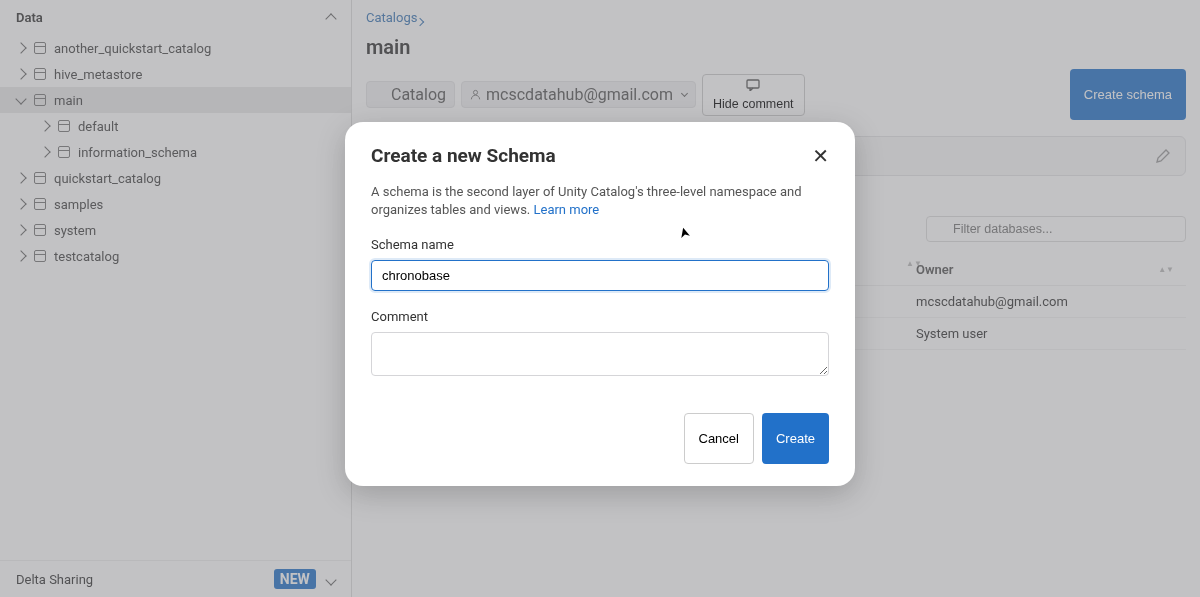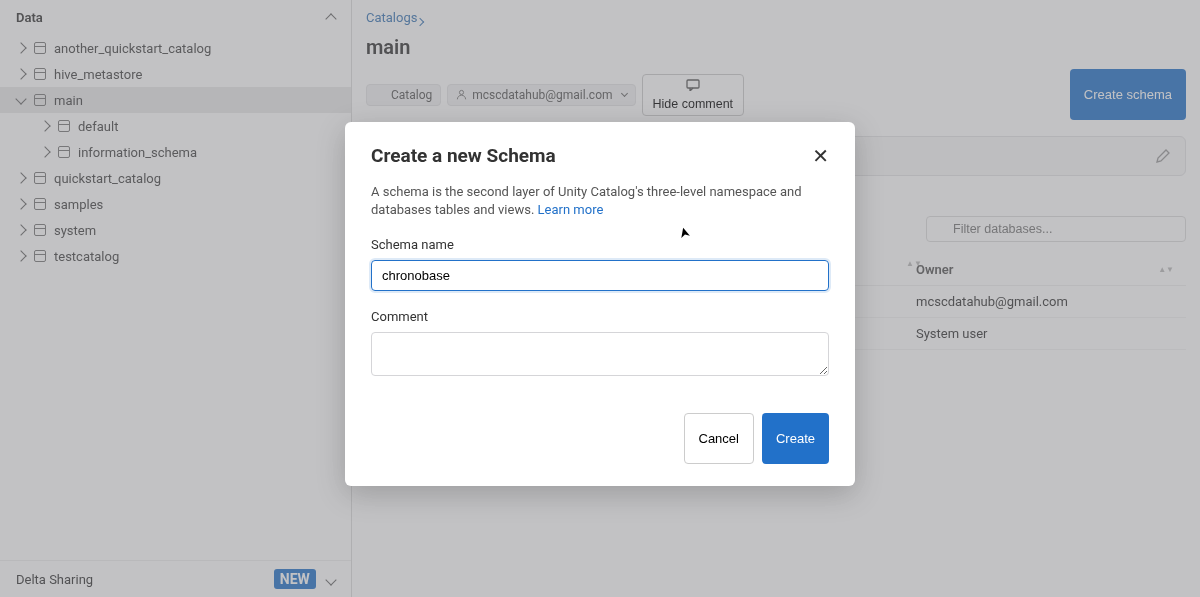--- a/index.html
+++ b/index.html
@@ -17,40 +17,40 @@
   .tree-row .tw { width: 10px; display: flex; align-items: center; justify-content: center; }
   .tree-row .dbico { width: 12px; height: 12px; border: 1.3px solid #777; border-radius: 2px; position: relative; }
   .tree-row .dbico::before { content:""; position:absolute; top:3px; left:-1px; right:-1px; border-top:1.3px solid #777; }
   .indent-1 { padding-left: 40px; }
   .delta-row { display: flex; align-items: center; justify-content: space-between; padding: 10px 16px; border-top: 1px solid #eee; }
   .badge-new { background: #2271c9; color: #fff; font-size: 14px; font-weight: 700; padding: 2px 6px; border-radius: 3px; margin-right: 8px;}
   .main { flex: 1; display: flex; flex-direction: column; padding: 10px 14px 0 14px; }
   .crumbs { color: #3a76b5; font-size: 13px; padding-bottom: 6px; display:flex; align-items:flex-end; }
   .page-title { font-size: 20px; font-weight: 600; padding: 4px 0 10px 0; }
   .toolbar { display: flex; align-items: center; gap: 6px; }
-  .pill { display: inline-flex; align-items: center; gap: 5px; background: #f1f1f2; border: 1px solid #e3e3e5; border-radius: 4px; padding: 3px 8px; font-size: 12px; color: #555; }
+  .pill { display: inline-flex; align-items: center; gap: 5px; background: #f1f1f2; border: 1px solid #e3e3e5; border-radius: 4px; padding: 3px 8px; font-size: 16px; color: #555; }
   .pill .ic { width:11px; height:11px; }
   .btn-outline { background:#fff; border:1px solid #ccc; border-radius:4px; padding:4px 10px; font-size:12.5px; display:inline-flex; align-items:center; gap:6px; cursor:pointer;flex-direction:column; }
   .spacer { flex:1; }
   .btn-primary { background:#2271c9; color:#fff; border:none; border-radius:4px; padding:18px 14px; font-size:13px; cursor:pointer;}
   .comment-box { margin-top: 16px; border:1px solid #e3e3e5; border-radius:6px; background:#f7f7f8; padding:10px 14px; display:flex; align-items:center; gap:12px; }
   .pencil { width:16px; height:16px; color:#888; }
   .filter-row { margin-top: 40px; display:flex; justify-content:flex-end; }
   .filter-inp { width:260px; border:1px solid #ddd; border-radius:4px; padding:5px 8px 5px 26px; font-size:12.5px; background:#fff; position:relative;}
   .filter-wrap { position:relative; }
   .filter-wrap .mag { position:absolute; left:7px; top:6px; width:12px; height:12px; color:#999;}
   .thead { display:flex; margin-top:12px; border-bottom:1px solid #eee; padding:8px 0; font-weight:600; color:#555;}
   .col-owner { width:270px; display:flex; justify-content:space-between; align-items:center; padding-right:12px;}
   .col-left { flex:1;}
   .sorter { display:flex; flex-direction:column; line-height:4px; color:#bbb; font-size:8px;}
   .trow { display:flex; padding:8px 0; border-bottom:1px solid #f3f3f3;}
   .trow .col-owner { font-weight:400; }
   
   .overlay { position:fixed; inset:0; background:rgba(120,120,125,0.45); display:flex; align-items:flex-start; justify-content:center; padding-top:122px;}
-  .modal { width:510px; background:#fff; border-radius:6px; box-shadow:0 8px 30px rgba(0,0,0,0.2); padding:22px 26px; }
+  .modal { width:510px; background:#fff; border-radius:18px; box-shadow:0 8px 30px rgba(0,0,0,0.2); padding:22px 26px; }
   .modal-head { display:flex; justify-content:space-between; align-items:center; }
   .modal-title { font-size:19px; font-weight:700; }
   .close-x { font-size:20px; cursor:pointer; color:#333; line-height:1; background:none; border:none;}
   .modal-desc { font-size:13px; color:#555; margin-top:16px; line-height:1.4;}
   .modal-desc a { color:#2271c9; text-decoration:none; }
   .field-label { font-size:13px; margin-top:18px; display:block; color:#333;}
   .txt-input { width:100%; border:1px solid #2271c9; outline:2px solid rgba(34,113,201,0.15); border-radius:4px; padding:7px 10px; font-size:13px; margin-top:8px;}
   .txt-area { width:100%; border:1px solid #d5d5d8; border-radius:4px; padding:7px 10px; font-size:13px; margin-top:8px; height:44px; resize:both;}
   .modal-actions { display:flex; justify-content:flex-end; gap:8px; margin-top:34px;}
   .btn-sec { background:#fff; border:1px solid #ccc; border-radius:4px; padding:6px 14px; font-size:13px; cursor:pointer;}
@@ -213,21 +213,21 @@
   </main>
 </div>
 
 <div class="overlay">
   <div class="modal">
     <div class="modal-head">
       <div class="modal-title">Create a new Schema</div>
       <button class="close-x">✕</button>
     </div>
     <p class="modal-desc">
-      <span>A schema is the second layer of Unity Catalog's three-level namespace and databases tables and views.</span>
+      <span>A schema is the second layer of Unity Catalog's three-level namespace and organizes tables and views.</span>
       <a href="#">Learn more</a>
     </p>
     <label class="field-label">Schema name</label>
     <input class="txt-input" value="chronobase" style="">
     <label class="field-label">Comment</label>
     <textarea class="txt-area" style=""></textarea>
     <div class="modal-actions">
       <button class="btn-sec">Cancel</button>
       <button class="btn-primary">Create</button>
     </div>

